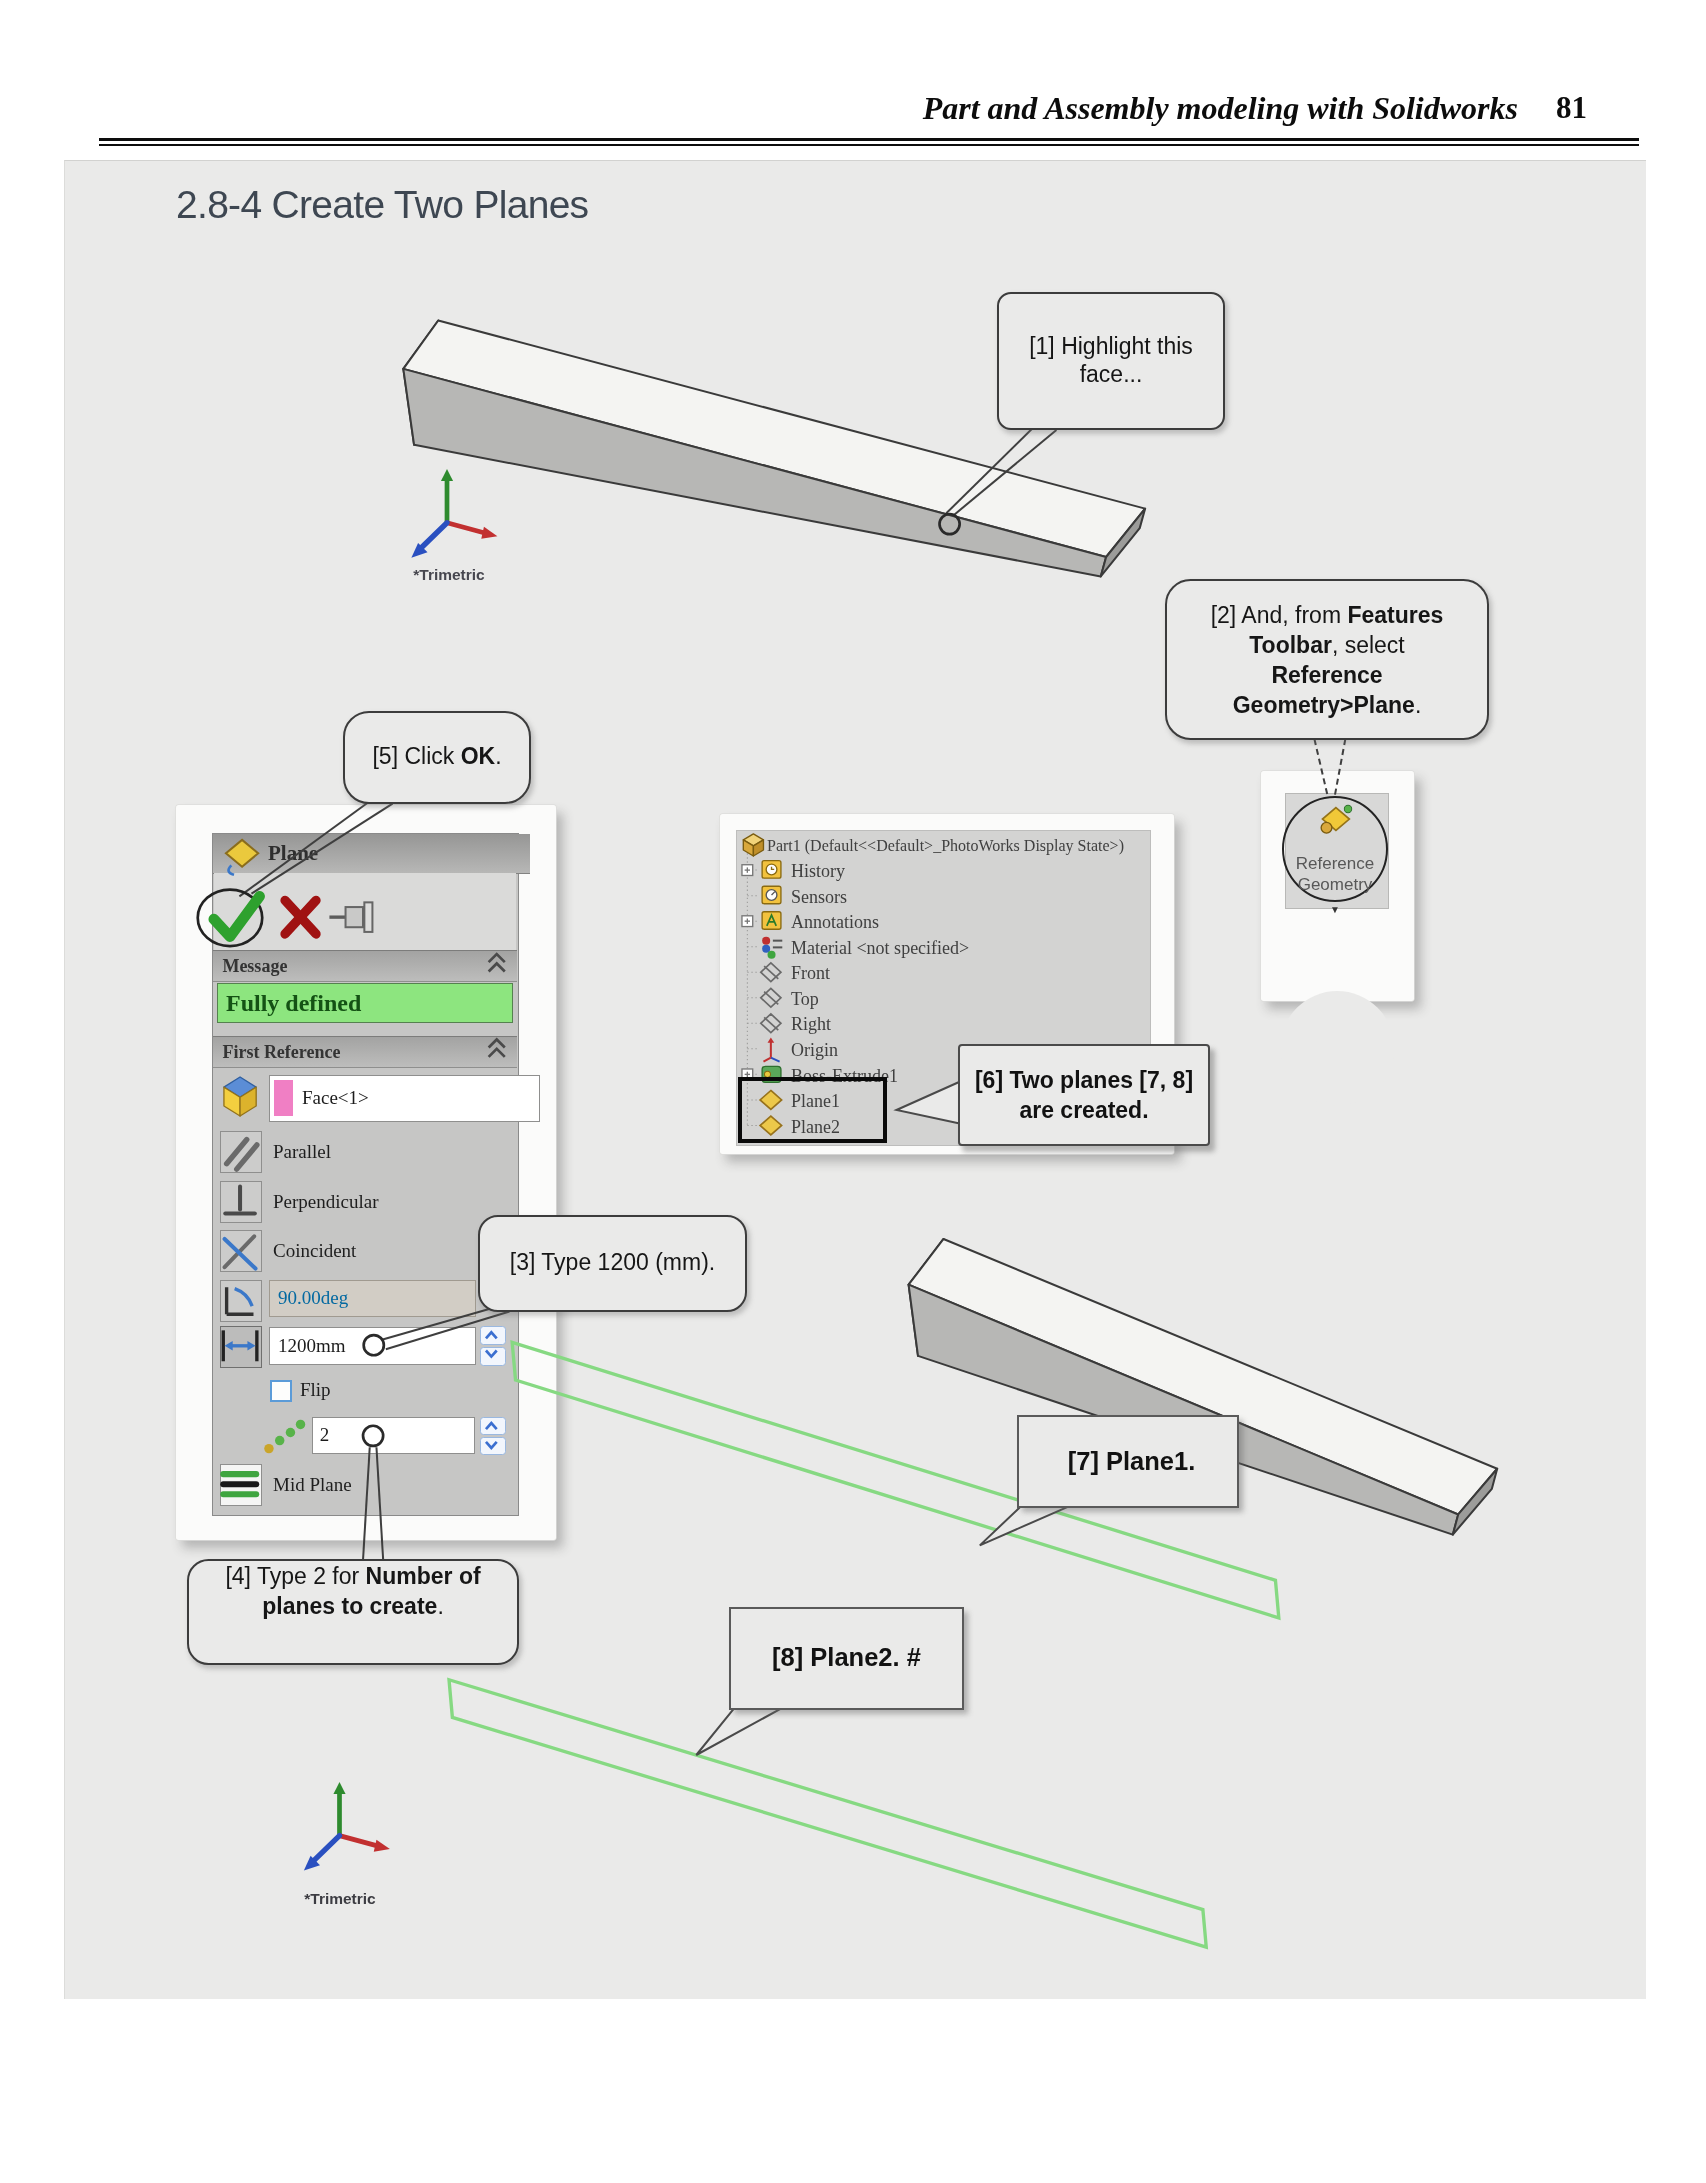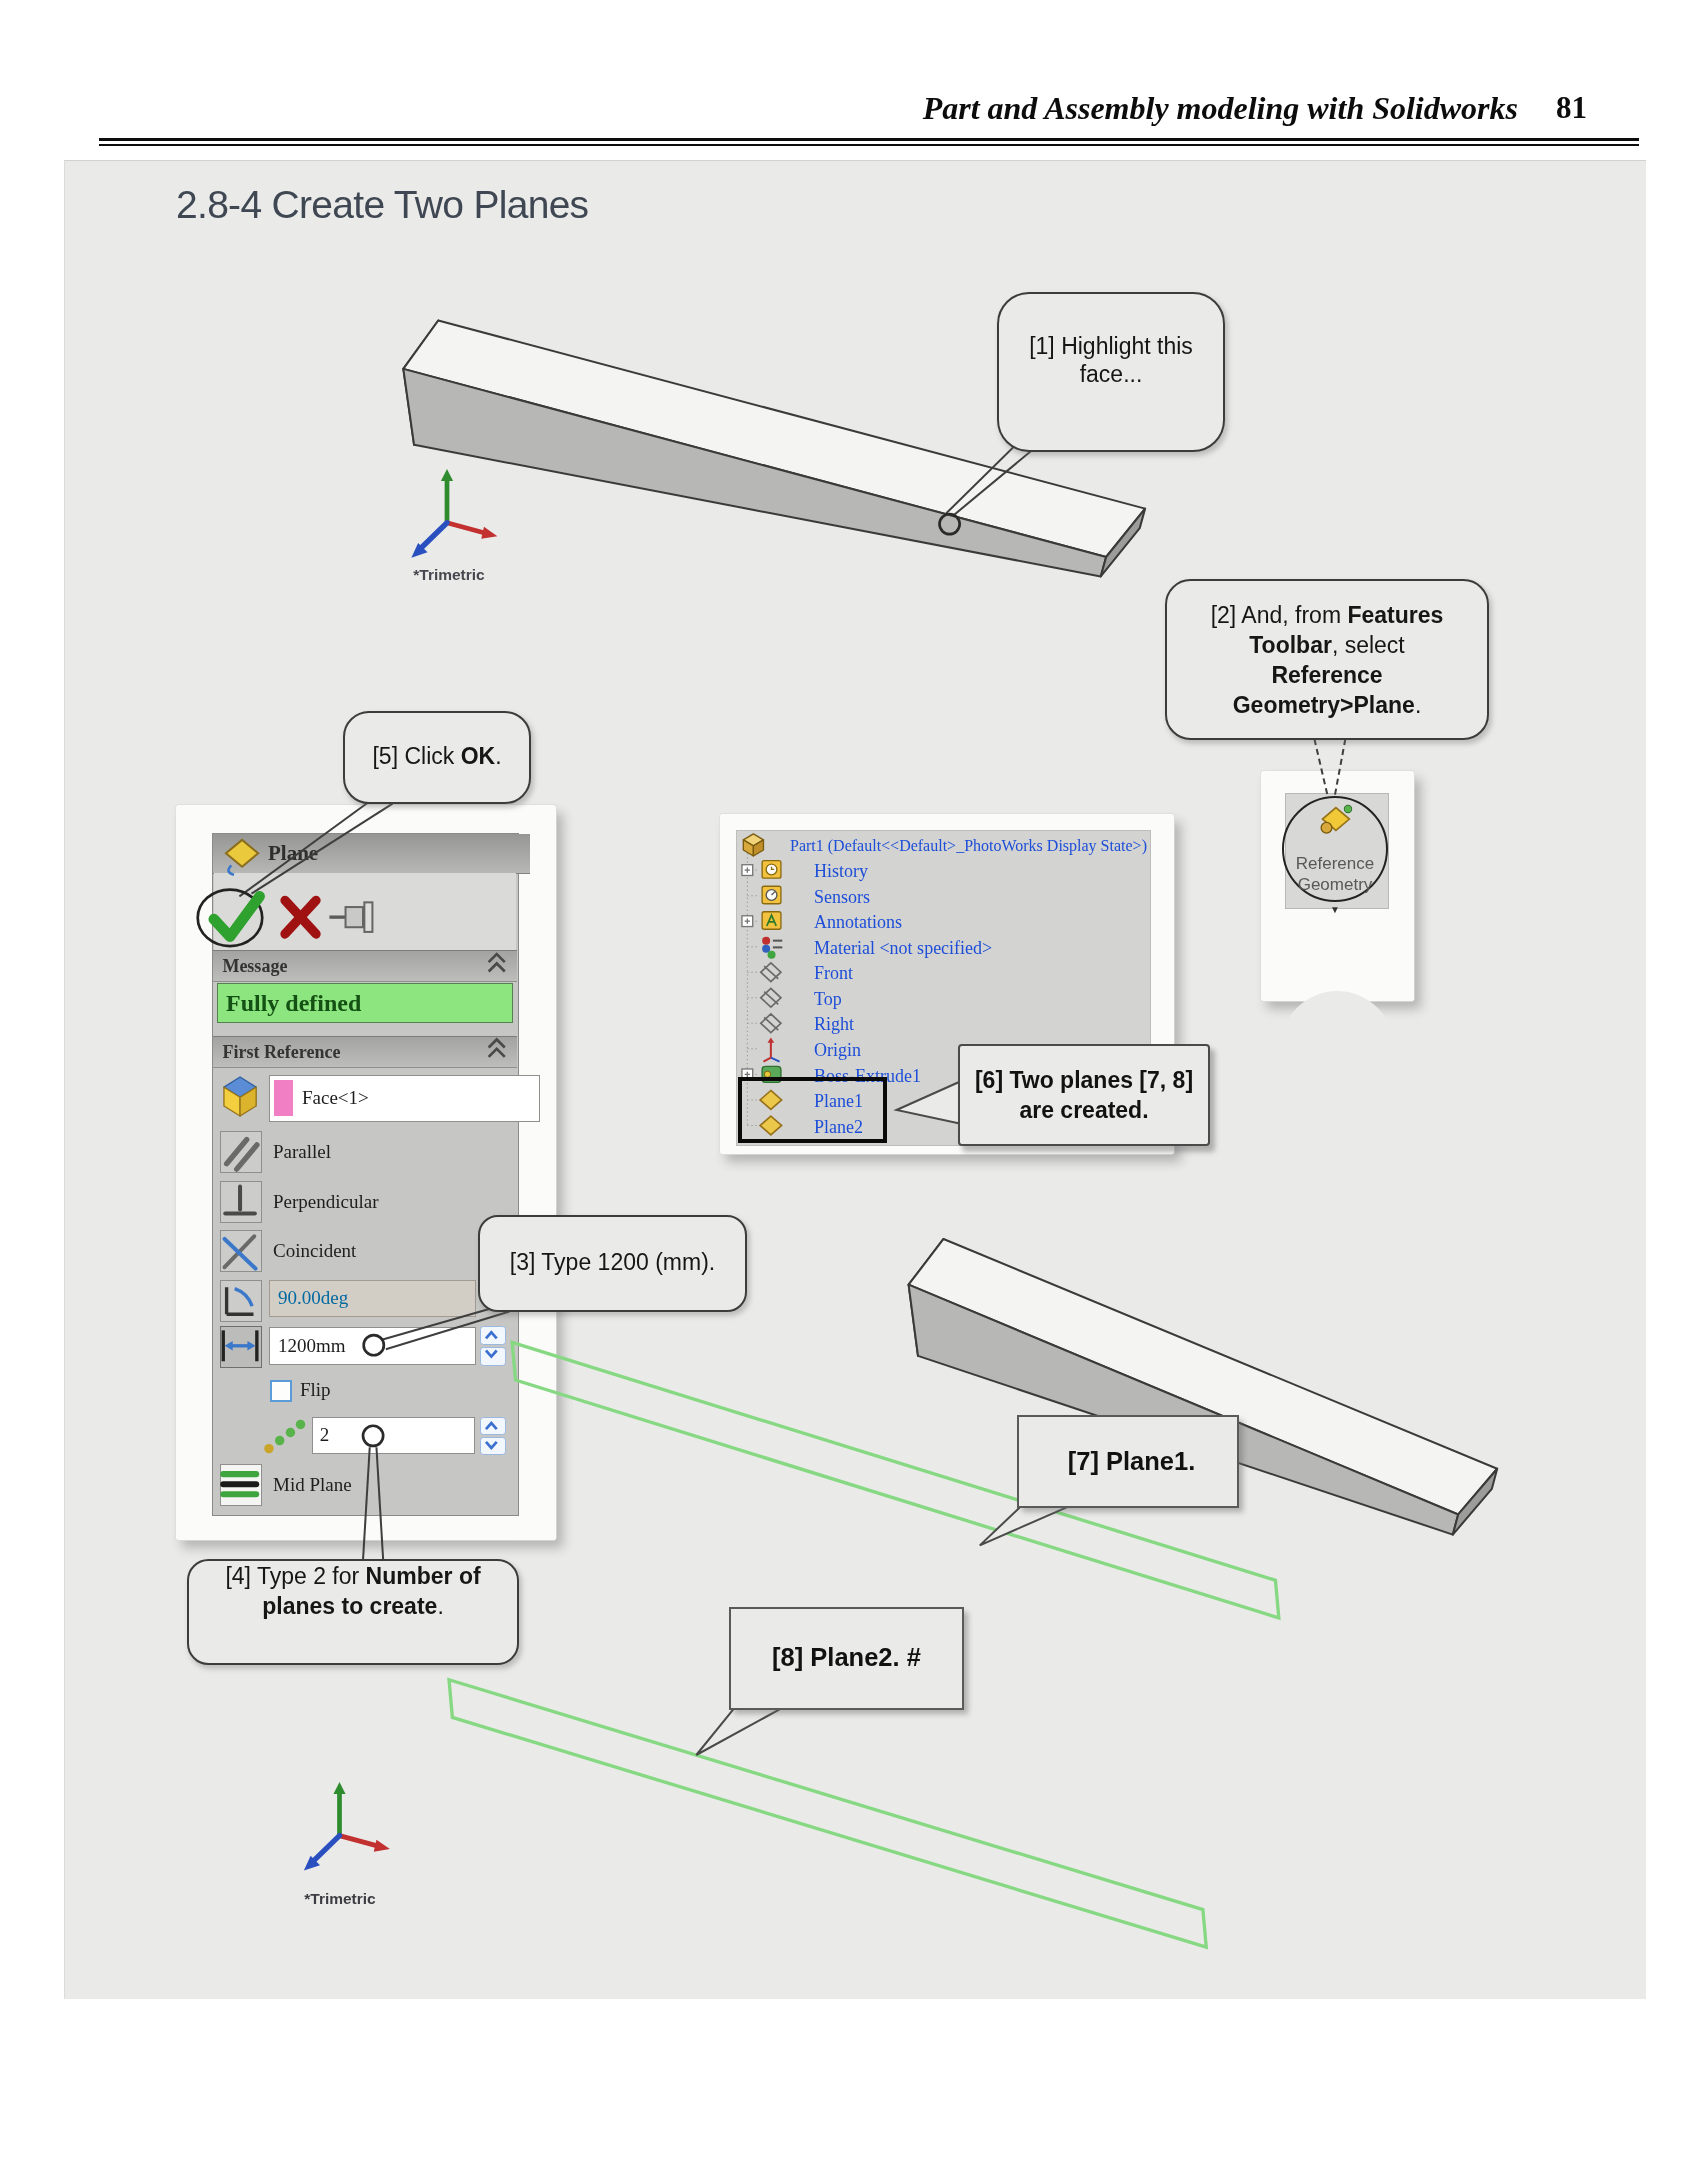--- a/index.html
+++ b/index.html
@@ -77,21 +77,21 @@
     position:absolute;left:57px;top:546px;width:21.5px;height:21.5px;background:#fdfdfc;
     border:2px solid #5b9bd8;box-sizing:border-box;
   }
   
   .treepanel{
     position:absolute;left:736px;top:830px;width:413px;height:314px;
     background:var(--tree-bg,#d3d3d2);border:0.7px solid #bdbdbc;
   }
   .treerow{
     position:absolute;height:24px;line-height:24px;white-space:nowrap;
-    font-family:"Liberation Serif", serif;font-size:18px;color:#1d4ed8;margin-left:23px;
+    font-family:"Liberation Serif", serif;font-size:18px;color:#404040;
   }
   .blackbox{
     position:absolute;left:738px;top:1077px;width:149px;height:66px;
     border:4px solid #0a0a0a;box-sizing:border-box;background:transparent;z-index:4;
   }
   
   .bubble{
     position:absolute;background:var(--paper,#eaeae9);
     border:2.7px solid var(--callout-border,#3c3c3c);
     box-sizing:border-box;text-align:center;color:#161616;
@@ -442,21 +442,21 @@
     <polygon points="1147,1661 1163,1675 1147,1689 1131,1675" fill="#ecc84a"></polygon>
   </g>
 
   <g>
     <polygon points="1988,1202 2008,1219 1988,1236 1968,1219" fill="#f0c838" stroke="#94731a" stroke-width="2.5"></polygon>
     <circle cx="1974" cy="1232" r="8" fill="#d9a83c" stroke="#7a5c10" stroke-width="2"></circle>
     <circle cx="2006" cy="1204" r="5.5" fill="#58b34a" stroke="#2f6f2f" stroke-width="1.5"></circle>
   </g>
 </svg>
 
-<div class="bubble" style="left:997px;top:292px;width:228px;height:160px;border-radius:32px;padding-top:38px;line-height:28px;">
+<div class="bubble" style="left:997px;top:292px;width:228px;height:138px;border-radius:14px;padding-top:38px;line-height:28px;">
   <div><span>[1] Highlight this</span></div>
   <div><span>face...</span></div>
 </div>
 
 <div class="bubble" style="left:1165px;top:579px;width:324px;height:161px;border-radius:25.5px;padding-top:19px;line-height:30px;">
   <div><span>[2] And, from </span><b>Features</b></div>
   <div><b>Toolbar</b><span>, select</span></div>
   <div><b>Reference</b></div>
   <div><b>Geometry&gt;Plane</b><span>.</span></div>
 </div>

